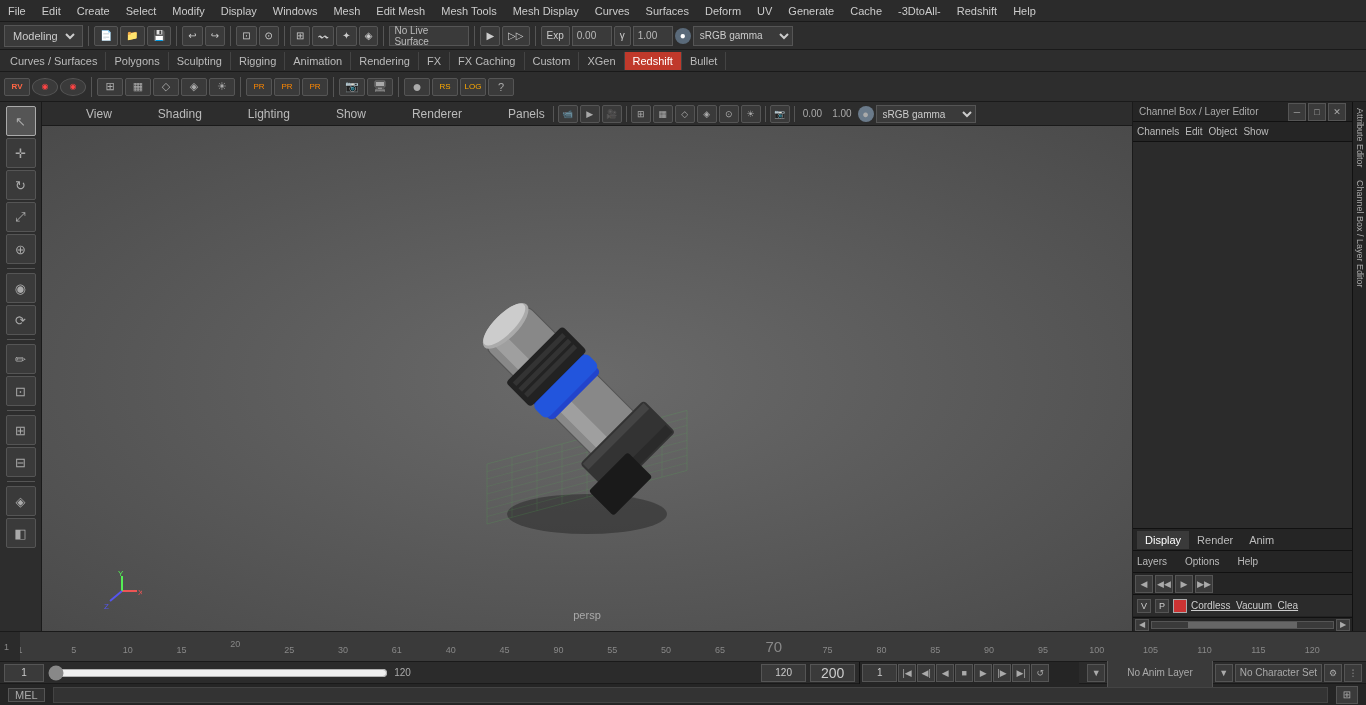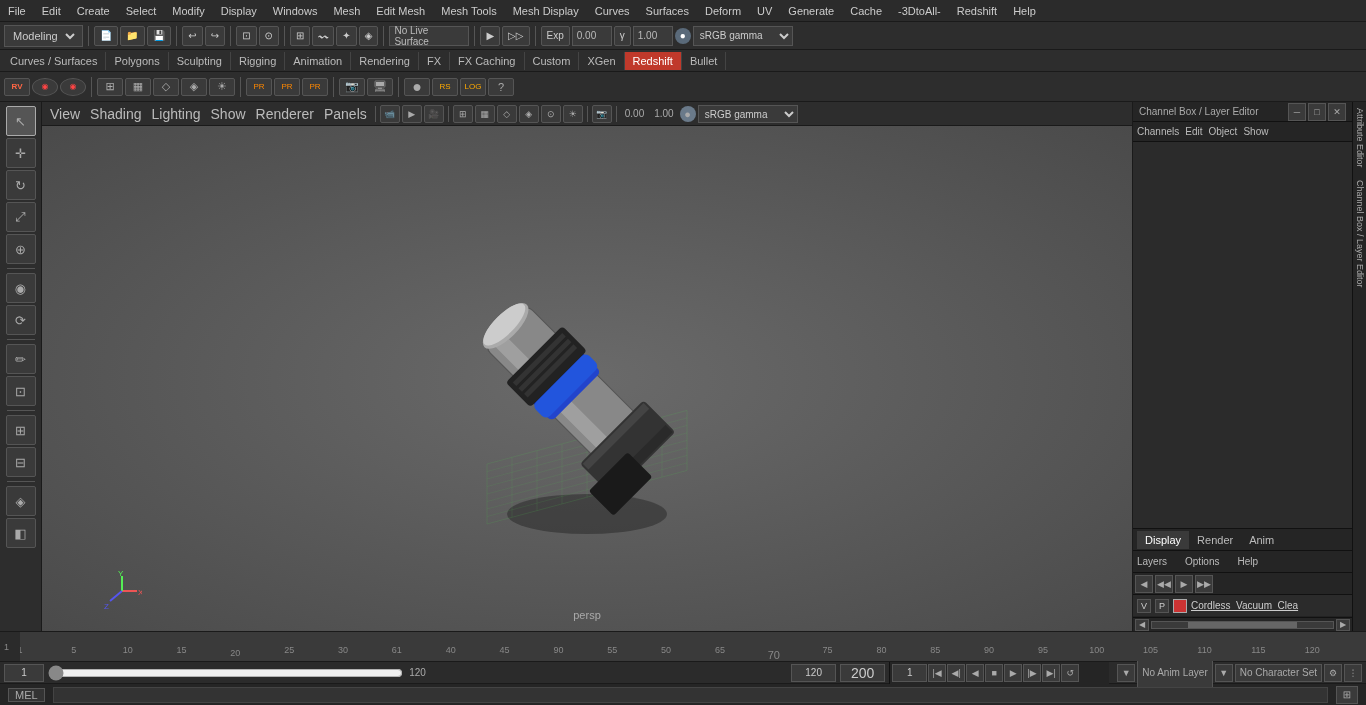--- a/index.html
+++ b/index.html
@@ -140,21 +140,21 @@
       height: 22px; background: #252525; display: flex; align-items: center;
       border-top: 1px solid #1a1a1a; padding: 0 8px; gap: 8px;
     }
     #mel-indicator { color: #aaa; font-size: 11px; padding: 0 6px; background: #333; border: 1px solid #555; cursor: pointer; }
 
     
     #viewport-toolbar {
       background: #2d2d2d; height: 24px; display: flex; align-items: center;
       border-bottom: 1px solid #1a1a1a; padding: 0 4px; gap: 2px;
     }
-    .vp-btn { color: #bbb; font-size: 14px; padding: 2px 4px; cursor: pointer; }
+    .vp-btn { color: #bbb; font-size: 12px; padding: 2px 4px; cursor: pointer; margin-left: 36px; }
     .vp-sep { width: 1px; height: 16px; background: #555; margin: 0 2px; }
 
     
     #right-scrollbar { height: 14px; background: #252525; border-top: 1px solid #111; display: flex; align-items: center; padding: 0 2px; }
     .scroll-arrow { width: 14px; height: 12px; background: #3a3a3a; border: 1px solid #555; color: #aaa; font-size: 8px; cursor: pointer; display: flex; align-items: center; justify-content: center; }
     .scroll-track { flex: 1; height: 8px; background: #3a3a3a; border: 1px solid #555; margin: 0 2px; position: relative; }
     .scroll-thumb { width: 60%; height: 100%; background: #666; position: absolute; left: 20%; }
 
     
     #far-right { width: 14px; background: #252525; border-left: 1px solid #111; display: flex; flex-direction: column; align-items: center; gap: 0; }
@@ -459,31 +459,31 @@
   <div style="display:flex; align-items:center; background:#2b2b2b; padding:0 4px; gap:2px; height:100%;">
     <span style="font-size:9px; color:#888; min-width:12px;">1</span>
   </div>
   <div id="timeline-ruler">
 
     <div style="position:relative; width:100%; height:100%; background:#3a3a3a;">
       <span style="position:absolute; left:0%; font-size:9px; color:#888; bottom:6px; transform:translateX(-50%);">1</span>
       <span style="position:absolute; left:4%; font-size:9px; color:#888; bottom:6px; transform:translateX(-50%);">5</span>
       <span style="position:absolute; left:8%; font-size:9px; color:#888; bottom:6px; transform:translateX(-50%);">10</span>
       <span style="position:absolute; left:12%; font-size:9px; color:#888; bottom:6px; transform:translateX(-50%);">15</span>
-      <span style="position:absolute; left:16%; font-size:9px; color:#888; bottom:3px; transform:translateX(-50%);margin-top:20px;">20</span>
+      <span style="position:absolute; left:16%; font-size:9px; color:#888; bottom:12px; transform:translateX(-50%);margin-top:20px;">20</span>
       <span style="position:absolute; left:20%; font-size:9px; color:#888; bottom:6px; transform:translateX(-50%);">25</span>
       <span style="position:absolute; left:24%; font-size:9px; color:#888; bottom:6px; transform:translateX(-50%);">30</span>
       <span style="position:absolute; left:28%; font-size:9px; color:#888; bottom:6px; transform:translateX(-50%);">61</span>
       <span style="position:absolute; left:32%; font-size:9px; color:#888; bottom:6px; transform:translateX(-50%);">40</span>
       <span style="position:absolute; left:36%; font-size:9px; color:#888; bottom:6px; transform:translateX(-50%);">45</span>
       <span style="position:absolute; left:40%; font-size:9px; color:#888; bottom:6px; transform:translateX(-50%);">90</span>
       <span style="position:absolute; left:44%; font-size:9px; color:#888; bottom:6px; transform:translateX(-50%);">55</span>
       <span style="position:absolute; left:48%; font-size:9px; color:#888; bottom:6px; transform:translateX(-50%);">50</span>
       <span style="position:absolute; left:52%; font-size:9px; color:#888; bottom:6px; transform:translateX(-50%);">65</span>
-      <span style="position:absolute; left:56%; font-size:11px; color:#888; bottom:0; transform:translateX(-50%);">70</span>
+      <span style="position:absolute; left:56%; font-size:15px; color:#888; bottom:6px; transform:translateX(-50%);">70</span>
       <span style="position:absolute; left:60%; font-size:9px; color:#888; bottom:6px; transform:translateX(-50%);">75</span>
       <span style="position:absolute; left:64%; font-size:9px; color:#888; bottom:6px; transform:translateX(-50%);">80</span>
       <span style="position:absolute; left:68%; font-size:9px; color:#888; bottom:6px; transform:translateX(-50%);">85</span>
       <span style="position:absolute; left:72%; font-size:9px; color:#888; bottom:6px; transform:translateX(-50%);">90</span>
       <span style="position:absolute; left:76%; font-size:9px; color:#888; bottom:6px; transform:translateX(-50%);">95</span>
       <span style="position:absolute; left:80%; font-size:9px; color:#888; bottom:6px; transform:translateX(-50%);">100</span>
       <span style="position:absolute; left:84%; font-size:9px; color:#888; bottom:6px; transform:translateX(-50%);">105</span>
       <span style="position:absolute; left:88%; font-size:9px; color:#888; bottom:6px; transform:translateX(-50%);">110</span>
       <span style="position:absolute; left:92%; font-size:9px; color:#888; bottom:6px; transform:translateX(-50%);">115</span>
       <span style="position:absolute; left:96%; font-size:9px; color:#888; bottom:6px; transform:translateX(-50%);">120</span>
@@ -508,21 +508,21 @@
     <button class="play-btn">◀</button>
     <button class="play-btn">■</button>
     <button class="play-btn">▶</button>
     <button class="play-btn">|▶</button>
     <button class="play-btn">▶|</button>
     <button class="play-btn">↺</button>
   </div>
 
   <div style="display:flex; align-items:center; gap:2px; margin-left:4px;">
     <button class="play-btn">▼</button>
-    <span style="font-size:10px; color:#aaa; padding:0 4px; background:#3a3a3a; border:1px solid #555; height:32px; display:flex; align-items:center;">No Anim Layer</span>
+    <span style="font-size:10px; color:#aaa; padding:0 19px; background:#3a3a3a; border:1px solid #555; height:32px; display:flex; align-items:center;">No Anim Layer</span>
     <button class="play-btn">▼</button>
     <span style="font-size:10px; color:#aaa; padding:0 4px; background:#3a3a3a; border:1px solid #555; height:18px; display:flex; align-items:center;">No Character Set</span>
     <button class="play-btn">⚙</button>
     <button class="play-btn">⋮</button>
   </div>
 </div>
 
 <div id="status-bar">
   <div id="mel-indicator">MEL</div>
   <div style="flex:1; background:#333; border:1px solid #444; height:16px; display:flex; align-items:center; padding:0 6px;">

